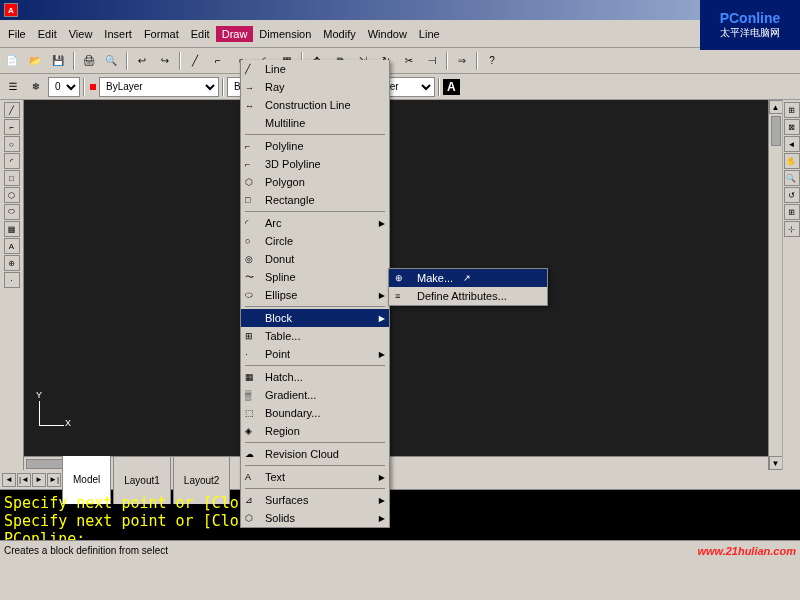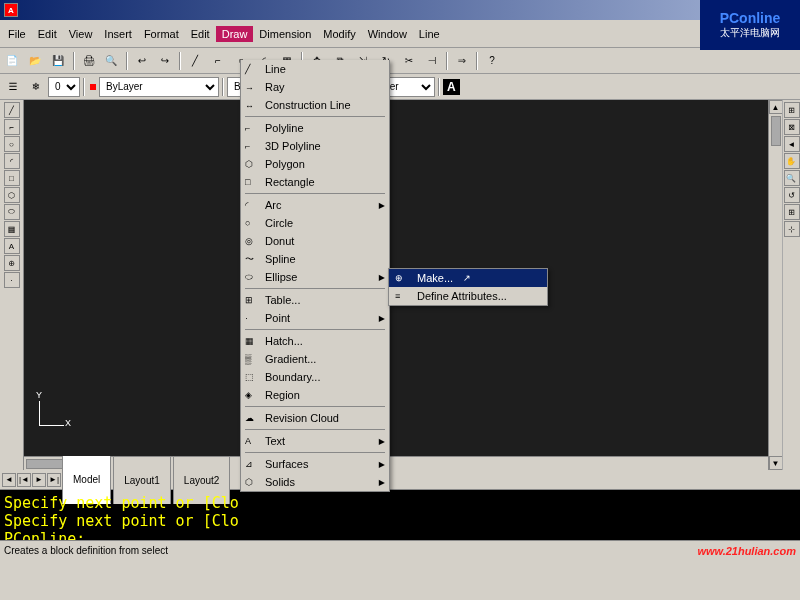--- a/index.html
+++ b/index.html
@@ -490,20 +490,23 @@
     Line
   </div>
   <div class="dropdown-item">
     <span class="dropdown-item-icon">→</span>
     Ray
   </div>
   <div class="dropdown-item">
     <span class="dropdown-item-icon">↔</span>
     Construction Line
   </div>
+  <div class="dropdown-item">
+    Multiline
+  </div>
   <div class="dropdown-separator"></div>
   <div class="dropdown-item">
     <span class="dropdown-item-icon">⌐</span>
     Polyline
   </div>
   <div class="dropdown-item">
     <span class="dropdown-item-icon">⌐</span>
     3D Polyline
   </div>
   <div class="dropdown-item">
@@ -529,20 +532,23 @@
   </div>
   <div class="dropdown-item">
     <span class="dropdown-item-icon">〜</span>
     Spline
   </div>
   <div class="dropdown-item has-submenu">
     <span class="dropdown-item-icon">⬭</span>
     Ellipse
   </div>
   <div class="dropdown-separator"></div>
+  <div class="dropdown-item has-submenu highlighted" style="background:#0a246a; color:white;">
+    Block
+  </div>
   <div class="dropdown-item">
     <span class="dropdown-item-icon">⊞</span>
     Table...
   </div>
   <div class="dropdown-item has-submenu">
     <span class="dropdown-item-icon">·</span>
     Point
   </div>
   <div class="dropdown-separator"></div>
   <div class="dropdown-item">

